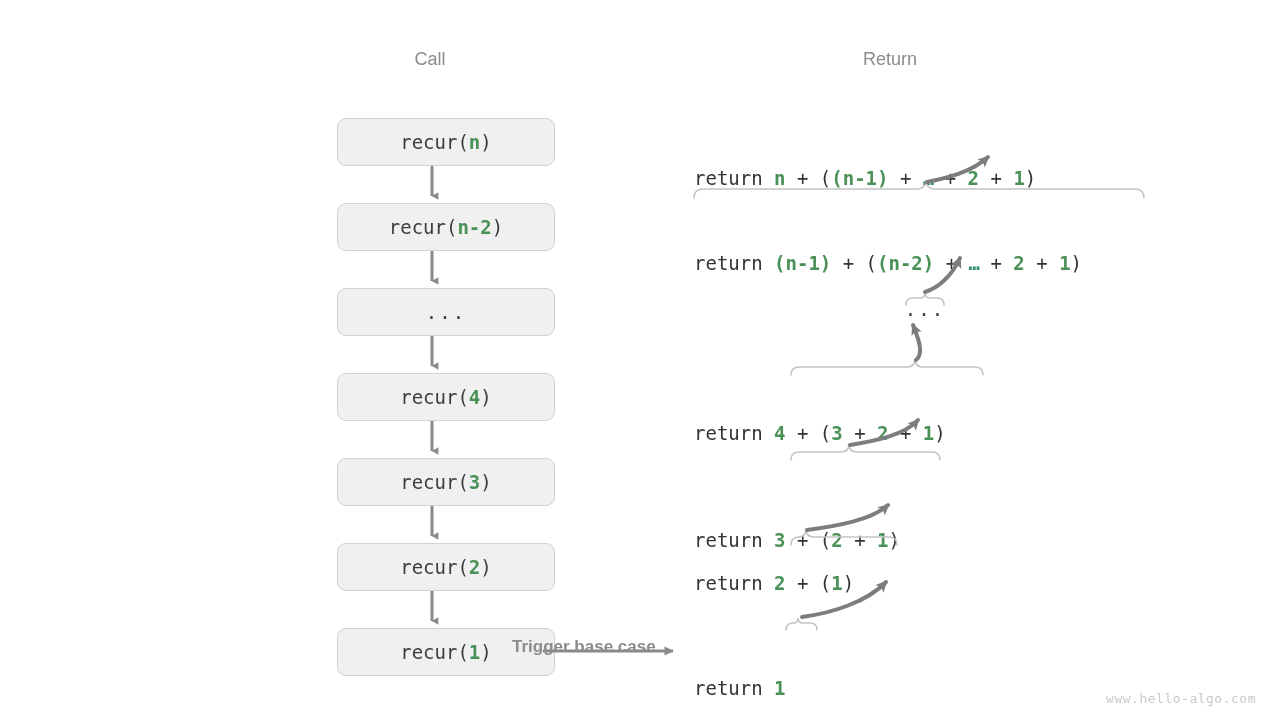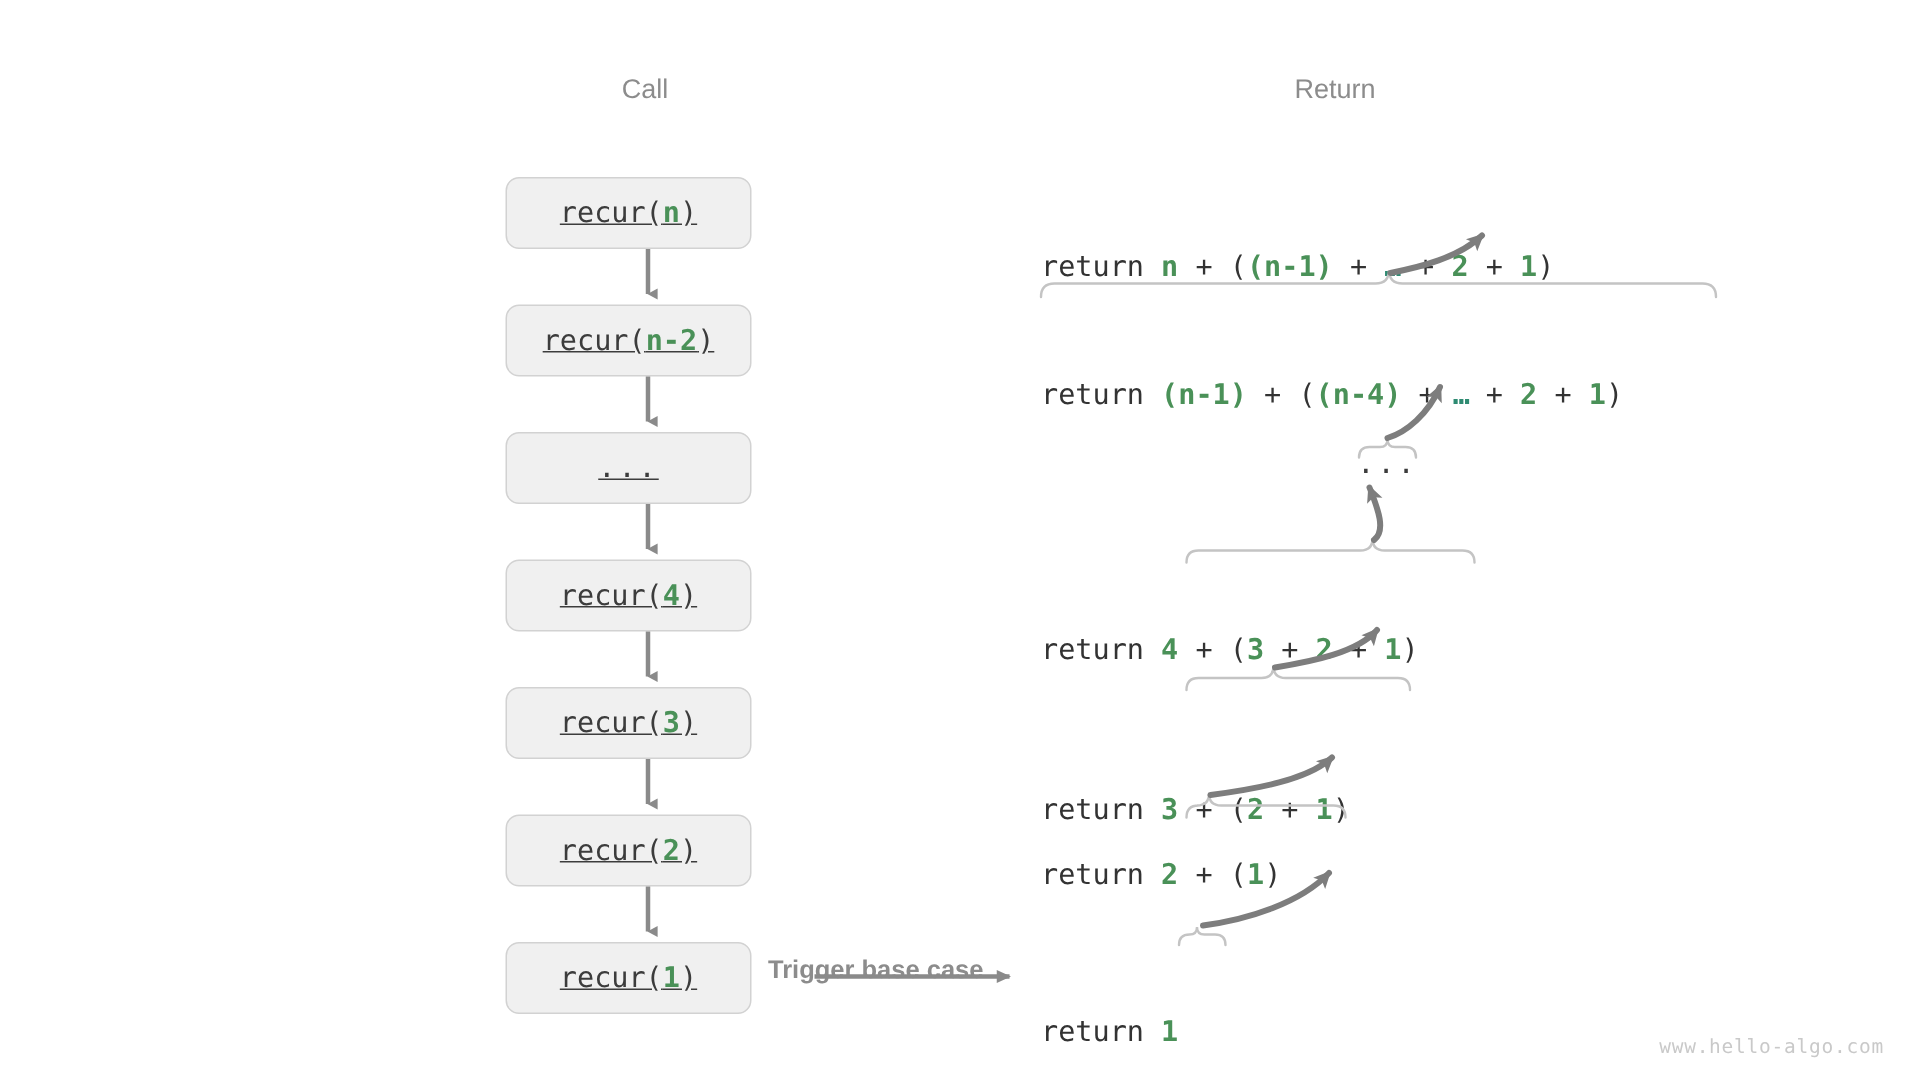--- a/index.html
+++ b/index.html
@@ -29,35 +29,34 @@
     white-space: nowrap;
     transform: translateX(-50%);
   }
   #title-call  { left: 430px; top: 49px; }
   #title-return{ left: 890px; top: 49px; }
 
   
   .call-box {
     position: absolute;
     left: 337px;
-    width: 164px;
+    width: 218px;
     height: 48px;
     box-sizing: border-box;
     background: #f0f0f0;
     border: 1.6px solid #d2d2d2;
     border-radius: 9px;
     display: flex;
     align-items: center;
     justify-content: center;
     font-family: "DejaVu Sans Mono", "Liberation Mono", monospace;
     font-size: 19px;
     color: #3c3c3c;
     letter-spacing: 0px;
     white-space: pre;
-    text-decoration: underline;
   }
   .call-box .g { color: #4a9158; font-weight: bold; }
   .call-box .dots { color: #3c3c3c; letter-spacing: 2px; }
 
   
   .ret-line {
     position: absolute;
     left: 694px;
     font-family: "DejaVu Sans Mono", "Liberation Mono", monospace;
     font-size: 19px;
@@ -125,21 +124,21 @@
       <div class="call-box" style="top: 203px;"><span>recur(</span><span class="g">n-2</span><span>)</span></div>
       <div class="call-box" style="top: 288px;"><span class="dots">...</span></div>
       <div class="call-box" style="top: 373px;"><span>recur(</span><span class="g">4</span><span>)</span></div>
       <div class="call-box" style="top: 458px;"><span>recur(</span><span class="g">3</span><span>)</span></div>
       <div class="call-box" style="top: 543px;"><span>recur(</span><span class="g">2</span><span>)</span></div>
       <div class="call-box" style="top: 628px;"><span>recur(</span><span class="g">1</span><span>)</span></div>
     </div>
 
   <div id="return-host">
       <div class="ret-line" style="top: 129px;"><span>return </span><span class="g">n</span><span> + (</span><span class="g">(n-1)</span><span> + </span><span class="e">…</span><span> + </span><span class="g">2</span><span> + </span><span class="g">1</span><span>)</span></div>
-      <div class="ret-line" style="top: 214px;"><span>return </span><span class="g">(n-1)</span><span> + (</span><span class="g">(n-4)</span><span> + </span><span class="e">…</span><span> + </span><span class="g">2</span><span> + </span><span class="g">1</span><span>)</span></div>
+      <div class="ret-line" style="top: 214px;"><span>return </span><span class="g">(n-1)</span><span> + (</span><span class="g">(n-2)</span><span> + </span><span class="e">…</span><span> + </span><span class="g">2</span><span> + </span><span class="g">1</span><span>)</span></div>
       <div class="ret-line" style="top: 384px;"><span>return </span><span class="g">4</span><span> + (</span><span class="g">3</span><span> + </span><span class="g">2</span><span> + </span><span class="g">1</span><span>)</span></div>
       <div class="ret-line" style="top: 491px;"><span>return </span><span class="g">3</span><span> + (</span><span class="g">2</span><span> + </span><span class="g">1</span><span>)</span></div>
       <div class="ret-line" style="top: 534px;"><span>return </span><span class="g">2</span><span> + (</span><span class="g">1</span><span>)</span></div>
       <div class="ret-line" style="top: 639px;"><span>return </span><span class="g">1</span></div>
     </div>
 
   <div class="mid-dots">...</div>
 
   <div class="note" id="trigger-label">Trigger base case</div>
 

